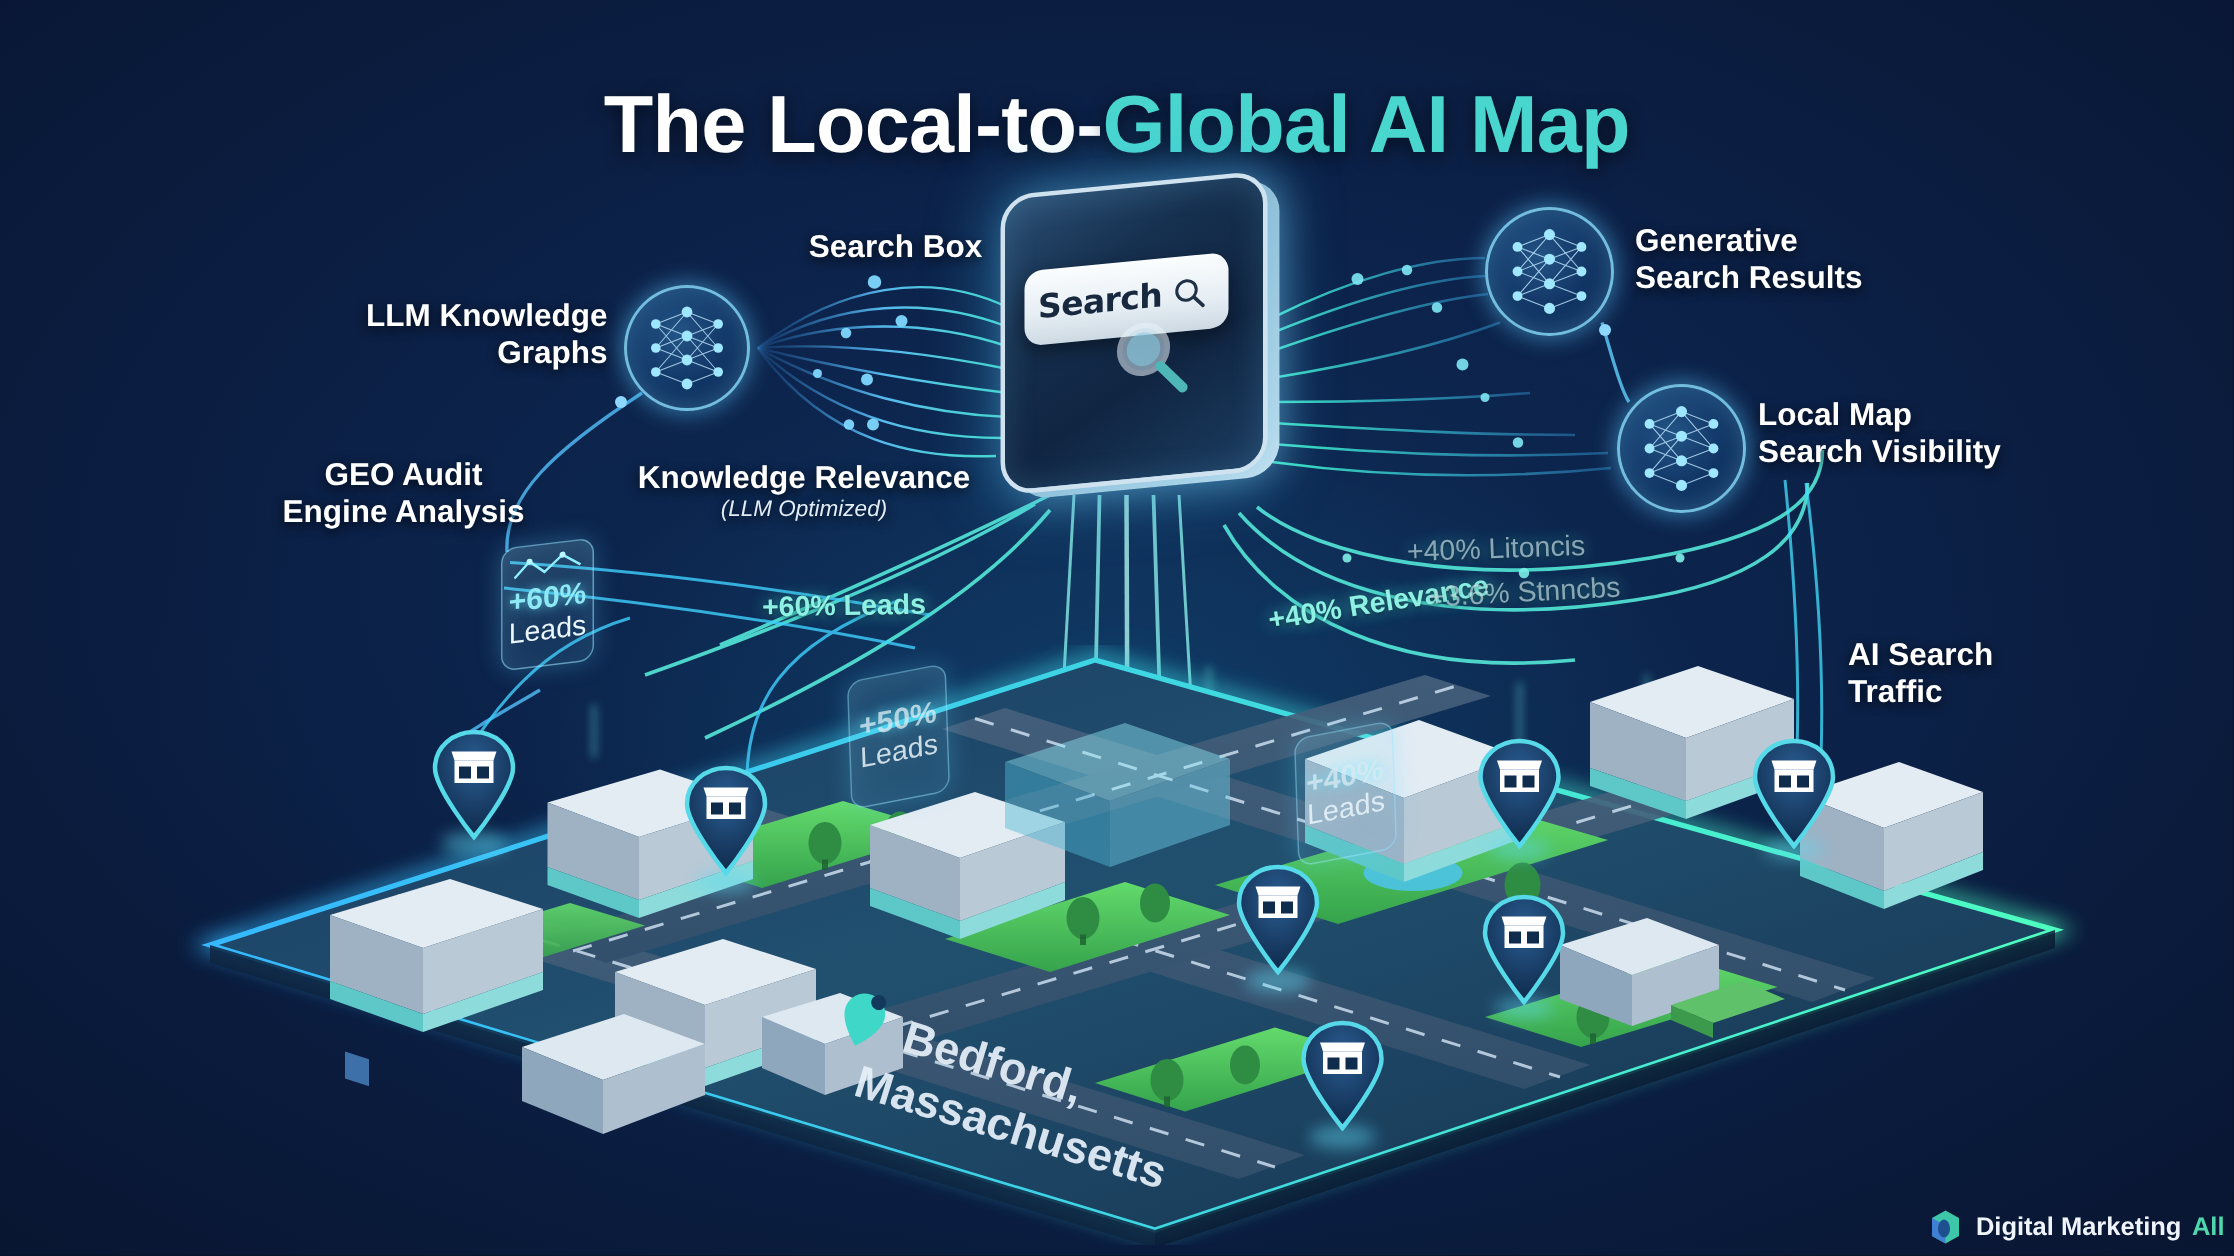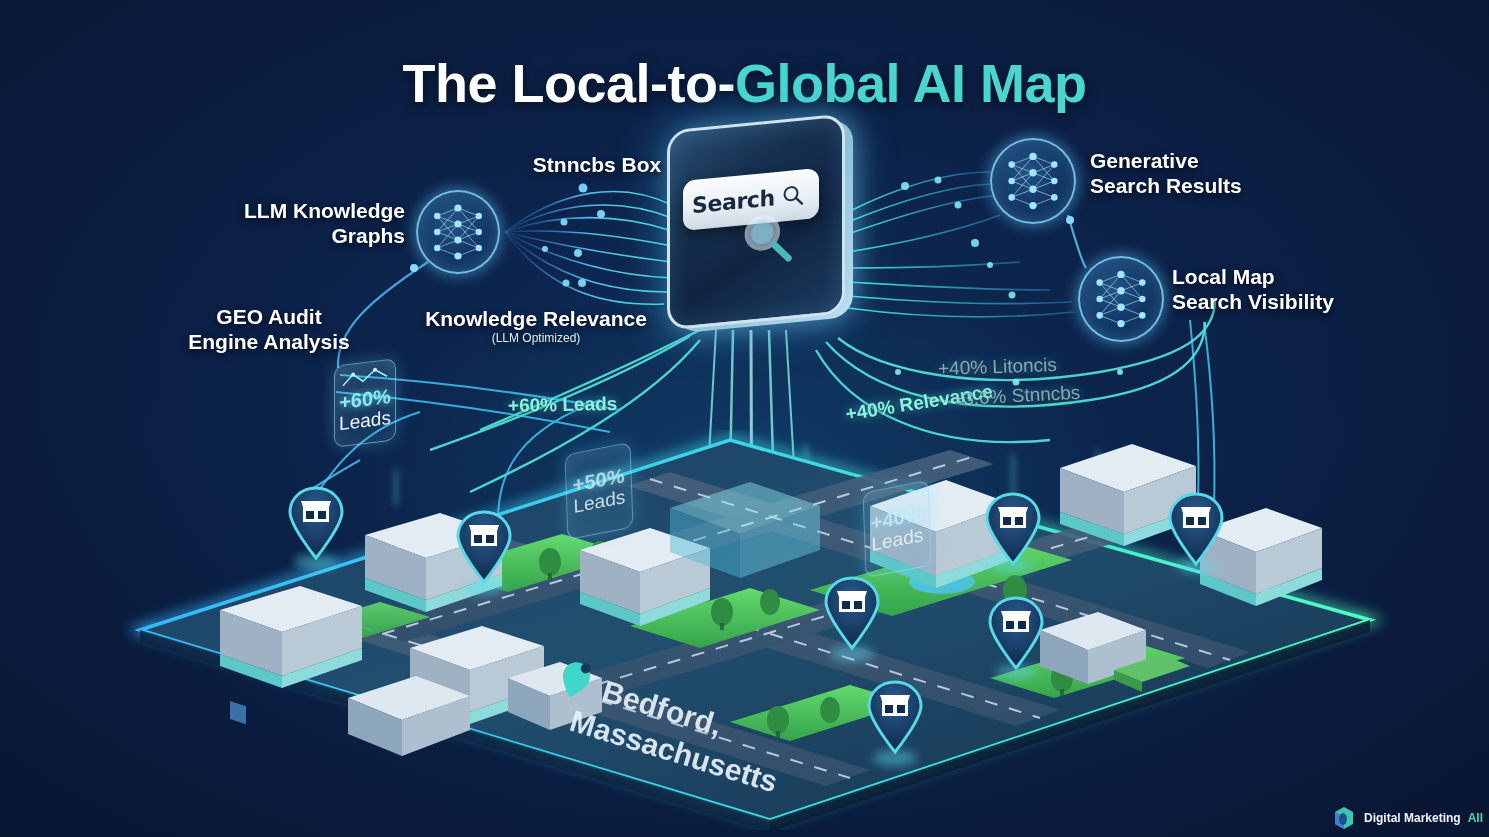--- a/index.html
+++ b/index.html
@@ -27,21 +27,21 @@
     margin-top:28px;
   }
   #title .w { color:#ffffff; }
   #title .t { color:#49d6cf; }
 
   
   .lbl {
     color:#fff; font-weight:bold; font-size:21px; line-height:1.2;
     text-shadow:0 2px 7px rgba(0,0,0,.75);
   }
-  .lbl .sub { display:block; font-weight:normal; font-size:12px; color:#e2ecf5; }
+  .lbl .sub { display:block; font-weight:normal; font-size:15px; color:#e2ecf5;font-style:italic; }
   .lbl.ctr { text-align:center; }
   .lbl.rt  { text-align:right; }
 
   
   .nn {
     border-radius:50%;
     background:radial-gradient(circle at 42% 38%, rgba(70,160,225,.40) 0%, rgba(24,86,150,.30) 55%, rgba(12,45,95,.12) 100%);
     box-shadow:0 0 14px 2px rgba(90,200,255,.48), inset 0 0 18px rgba(120,215,255,.30);
     border:2px solid rgba(140,225,255,.80);
   }
@@ -92,21 +92,21 @@
   
   .flowtxt {
     color:#8ff0e4; font-size:19px; font-weight:bold; white-space:nowrap;
     text-shadow:0 0 10px rgba(70,220,210,.75), 0 1px 3px rgba(0,0,0,.6);
   }
   .flowtxt.dim { color:#b9d8dd; font-weight:normal; opacity:.72; }
 
   
   #wm {
     right:6px; bottom:6px; display:flex; align-items:center; gap:7px;
-    font-size:12px; font-weight:bold;
+    font-size:17px; font-weight:bold;
   }
   #wm .n1 { color:#eef4fa; }
   #wm .n2 { color:#4fd6ad;text-align:center; }
 </style>
 </head>
 <body>
 
 <div id="stage">
 
   <div class="abs" id="title">
@@ -543,21 +543,21 @@
       </svg>
     </div>
     <svg id="sb-mag2" viewBox="0 0 60 60">
       <circle cx="25" cy="23" r="17" fill="#cfe7f3" opacity=".55" stroke="#e9f3f9" stroke-width="4"></circle>
       <circle cx="25" cy="23" r="12" fill="#84c8e0" opacity=".55"></circle>
       <line x1="37" y1="36" x2="53" y2="53" stroke="#4fb6b8" stroke-width="7" stroke-linecap="round"></line>
     </svg>
   </div>
 
   <div class="abs lbl ctr" style="left:512px;top:152px;width:170px;">
-    <span>Stnncbs Box</span>
+    <span>Search Box</span>
   </div>
 
   <div class="abs lbl rt" style="left:150px;top:198px;width:255px;">
     <span>LLM Knowledge</span><br>
     <span>Graphs</span>
   </div>
 
   <div class="abs lbl ctr" style="left:145px;top:304px;width:248px;">
     <span>GEO Audit</span><br>
     <span>Engine Analysis</span>
@@ -572,20 +572,24 @@
     <span>Generative</span><br>
     <span>Search Results</span>
   </div>
 
   <div class="abs lbl" style="left:1172px;top:264px;width:300px;">
     <span>Local Map</span><br>
     <span>Search Visibility</span>
   </div>
 
 
+  <div class="abs lbl" style="left:1232px;top:424px;width:200px;">
+    <span>AI Search</span><br>
+    <span>Traffic</span>
+  </div>
 
   <div class="abs card" style="left:334px;top:362px;width:62px;height:82px;transform:skewY(-7deg);">
     <svg style="position:absolute;top:4px;left:6px;width:50px;height:22px;" viewBox="0 0 50 22">
       <path d="M2 16 L12 6 L22 14 L34 4 L46 12" fill="none" stroke="#8ff0ff" stroke-width="1.6"></path>
       <circle cx="12" cy="6" r="2" fill="#b8f7ff"></circle>
         <circle cx="34" cy="4" r="2" fill="#b8f7ff"></circle>
     </svg>
     <span class="pct" style="margin-top:14px;">+60%</span>
     <span class="cap">Leads</span>
   </div>

